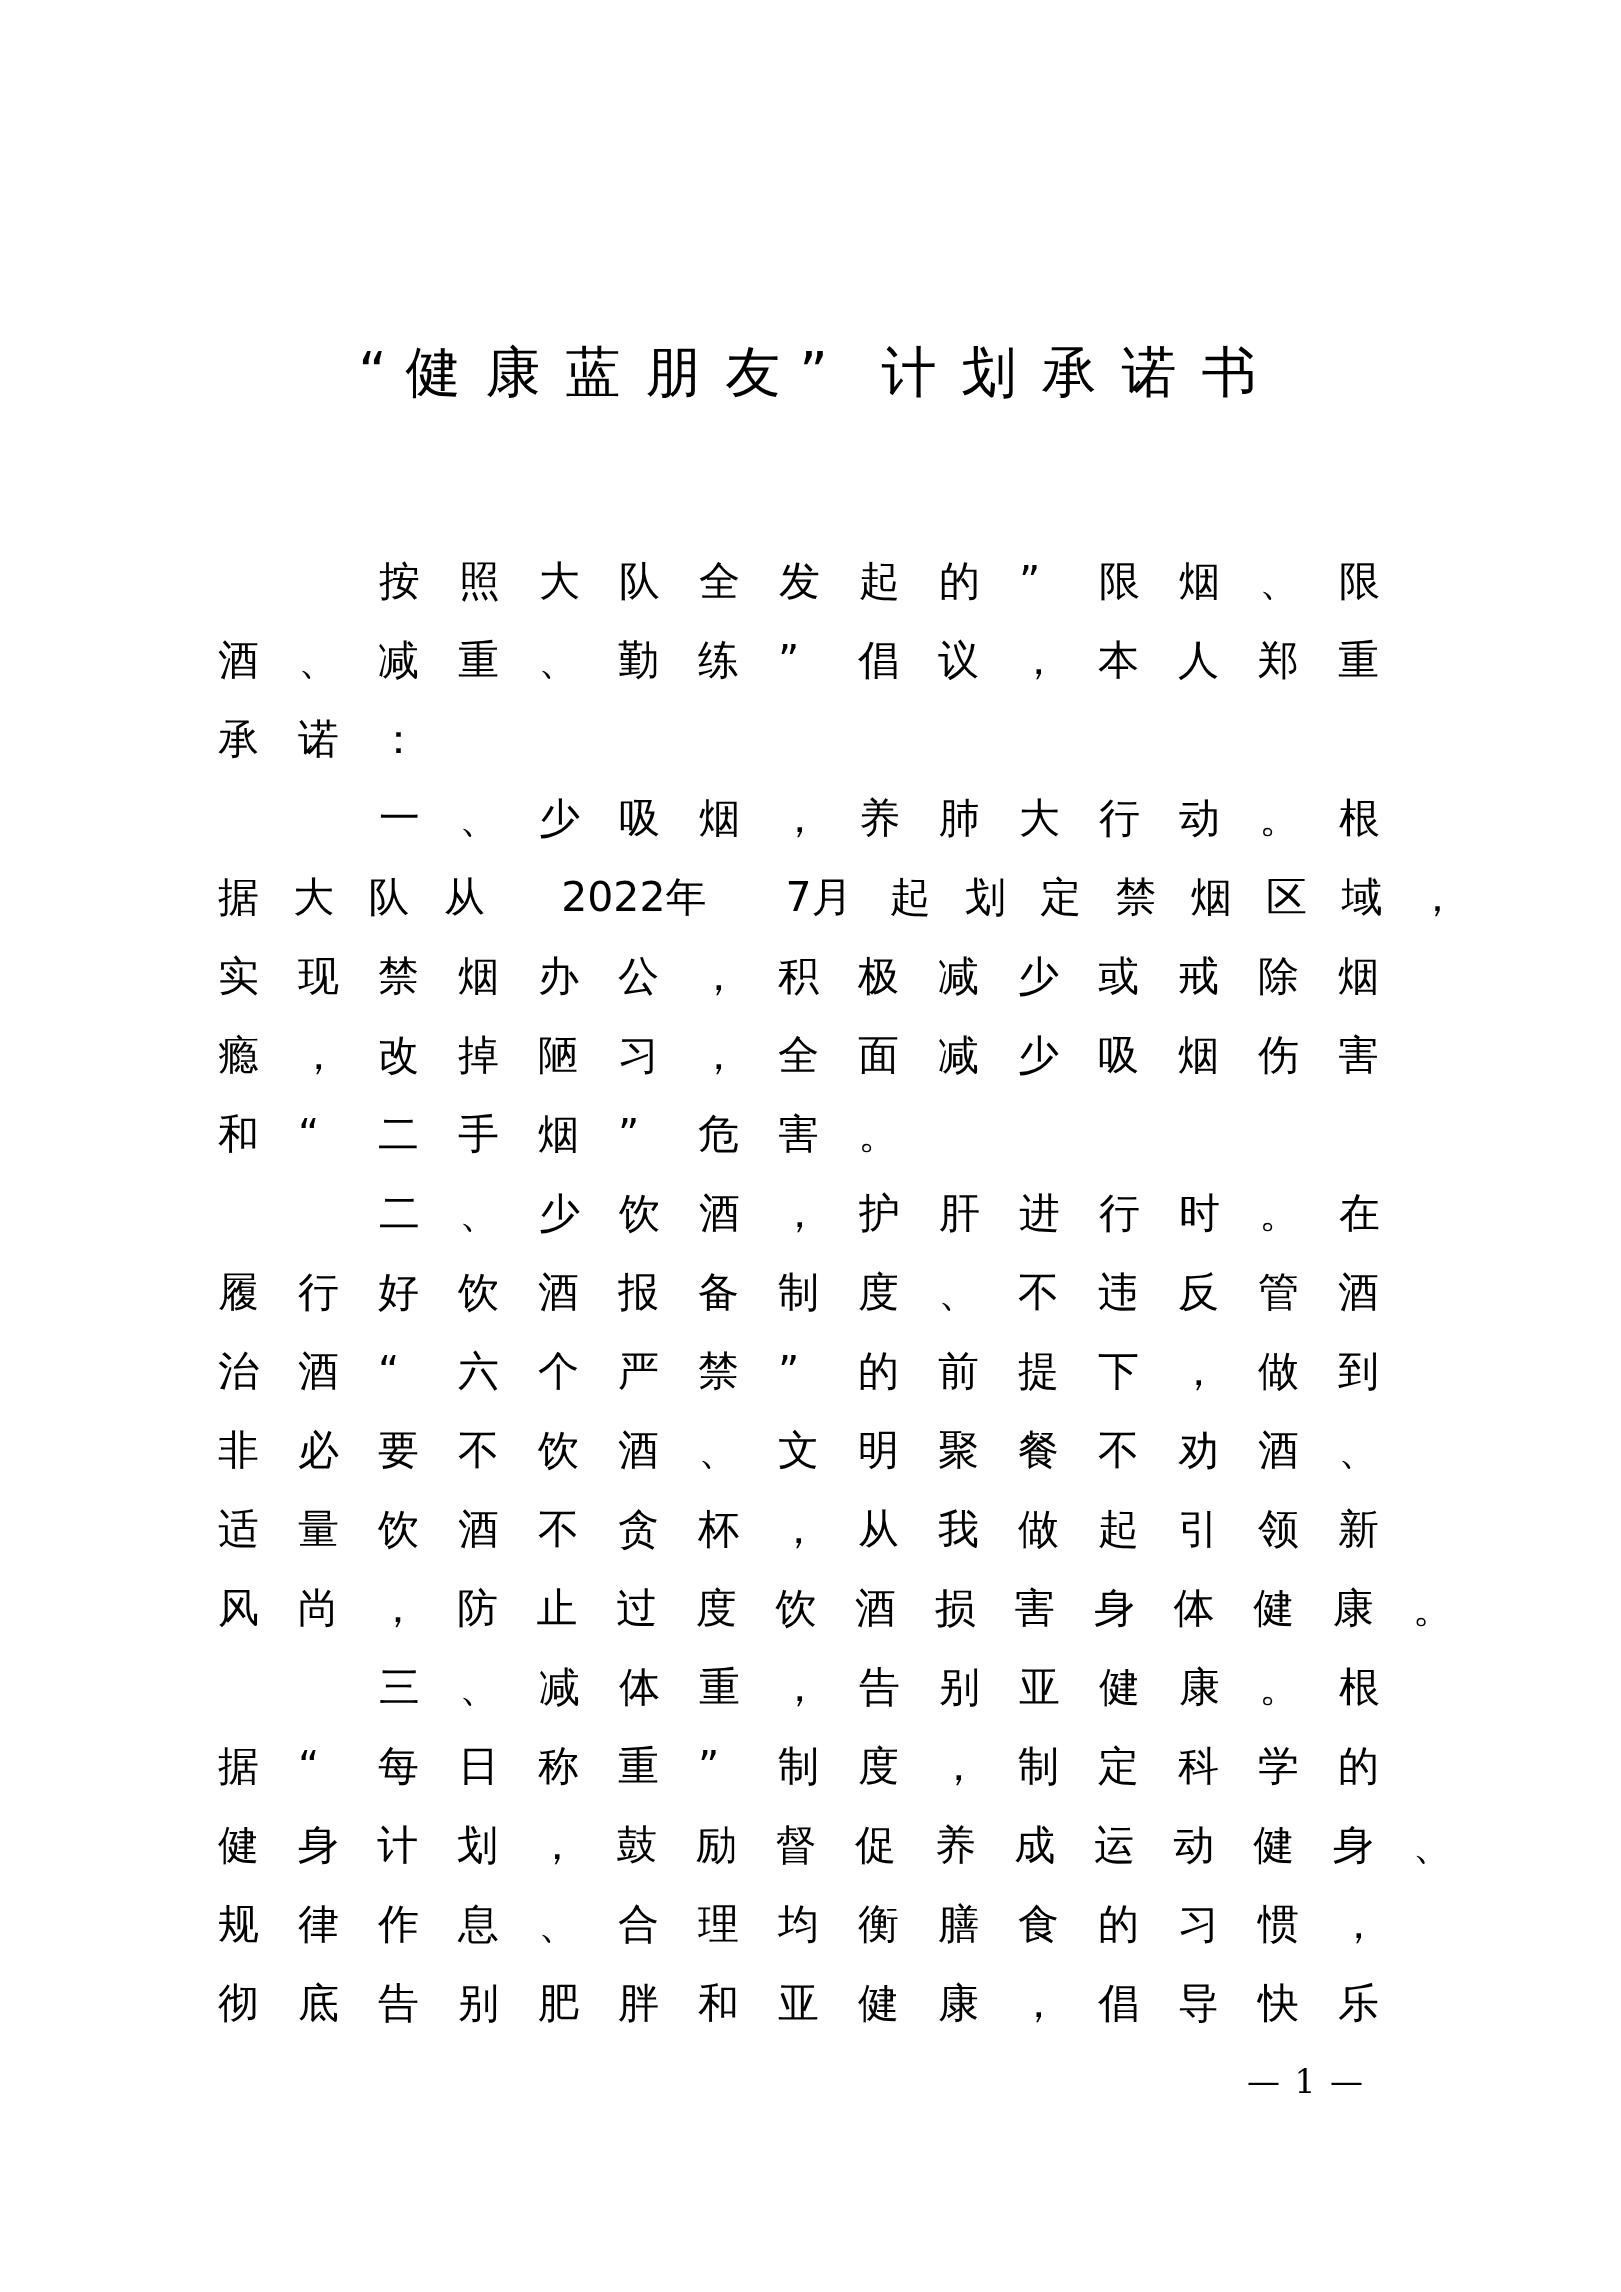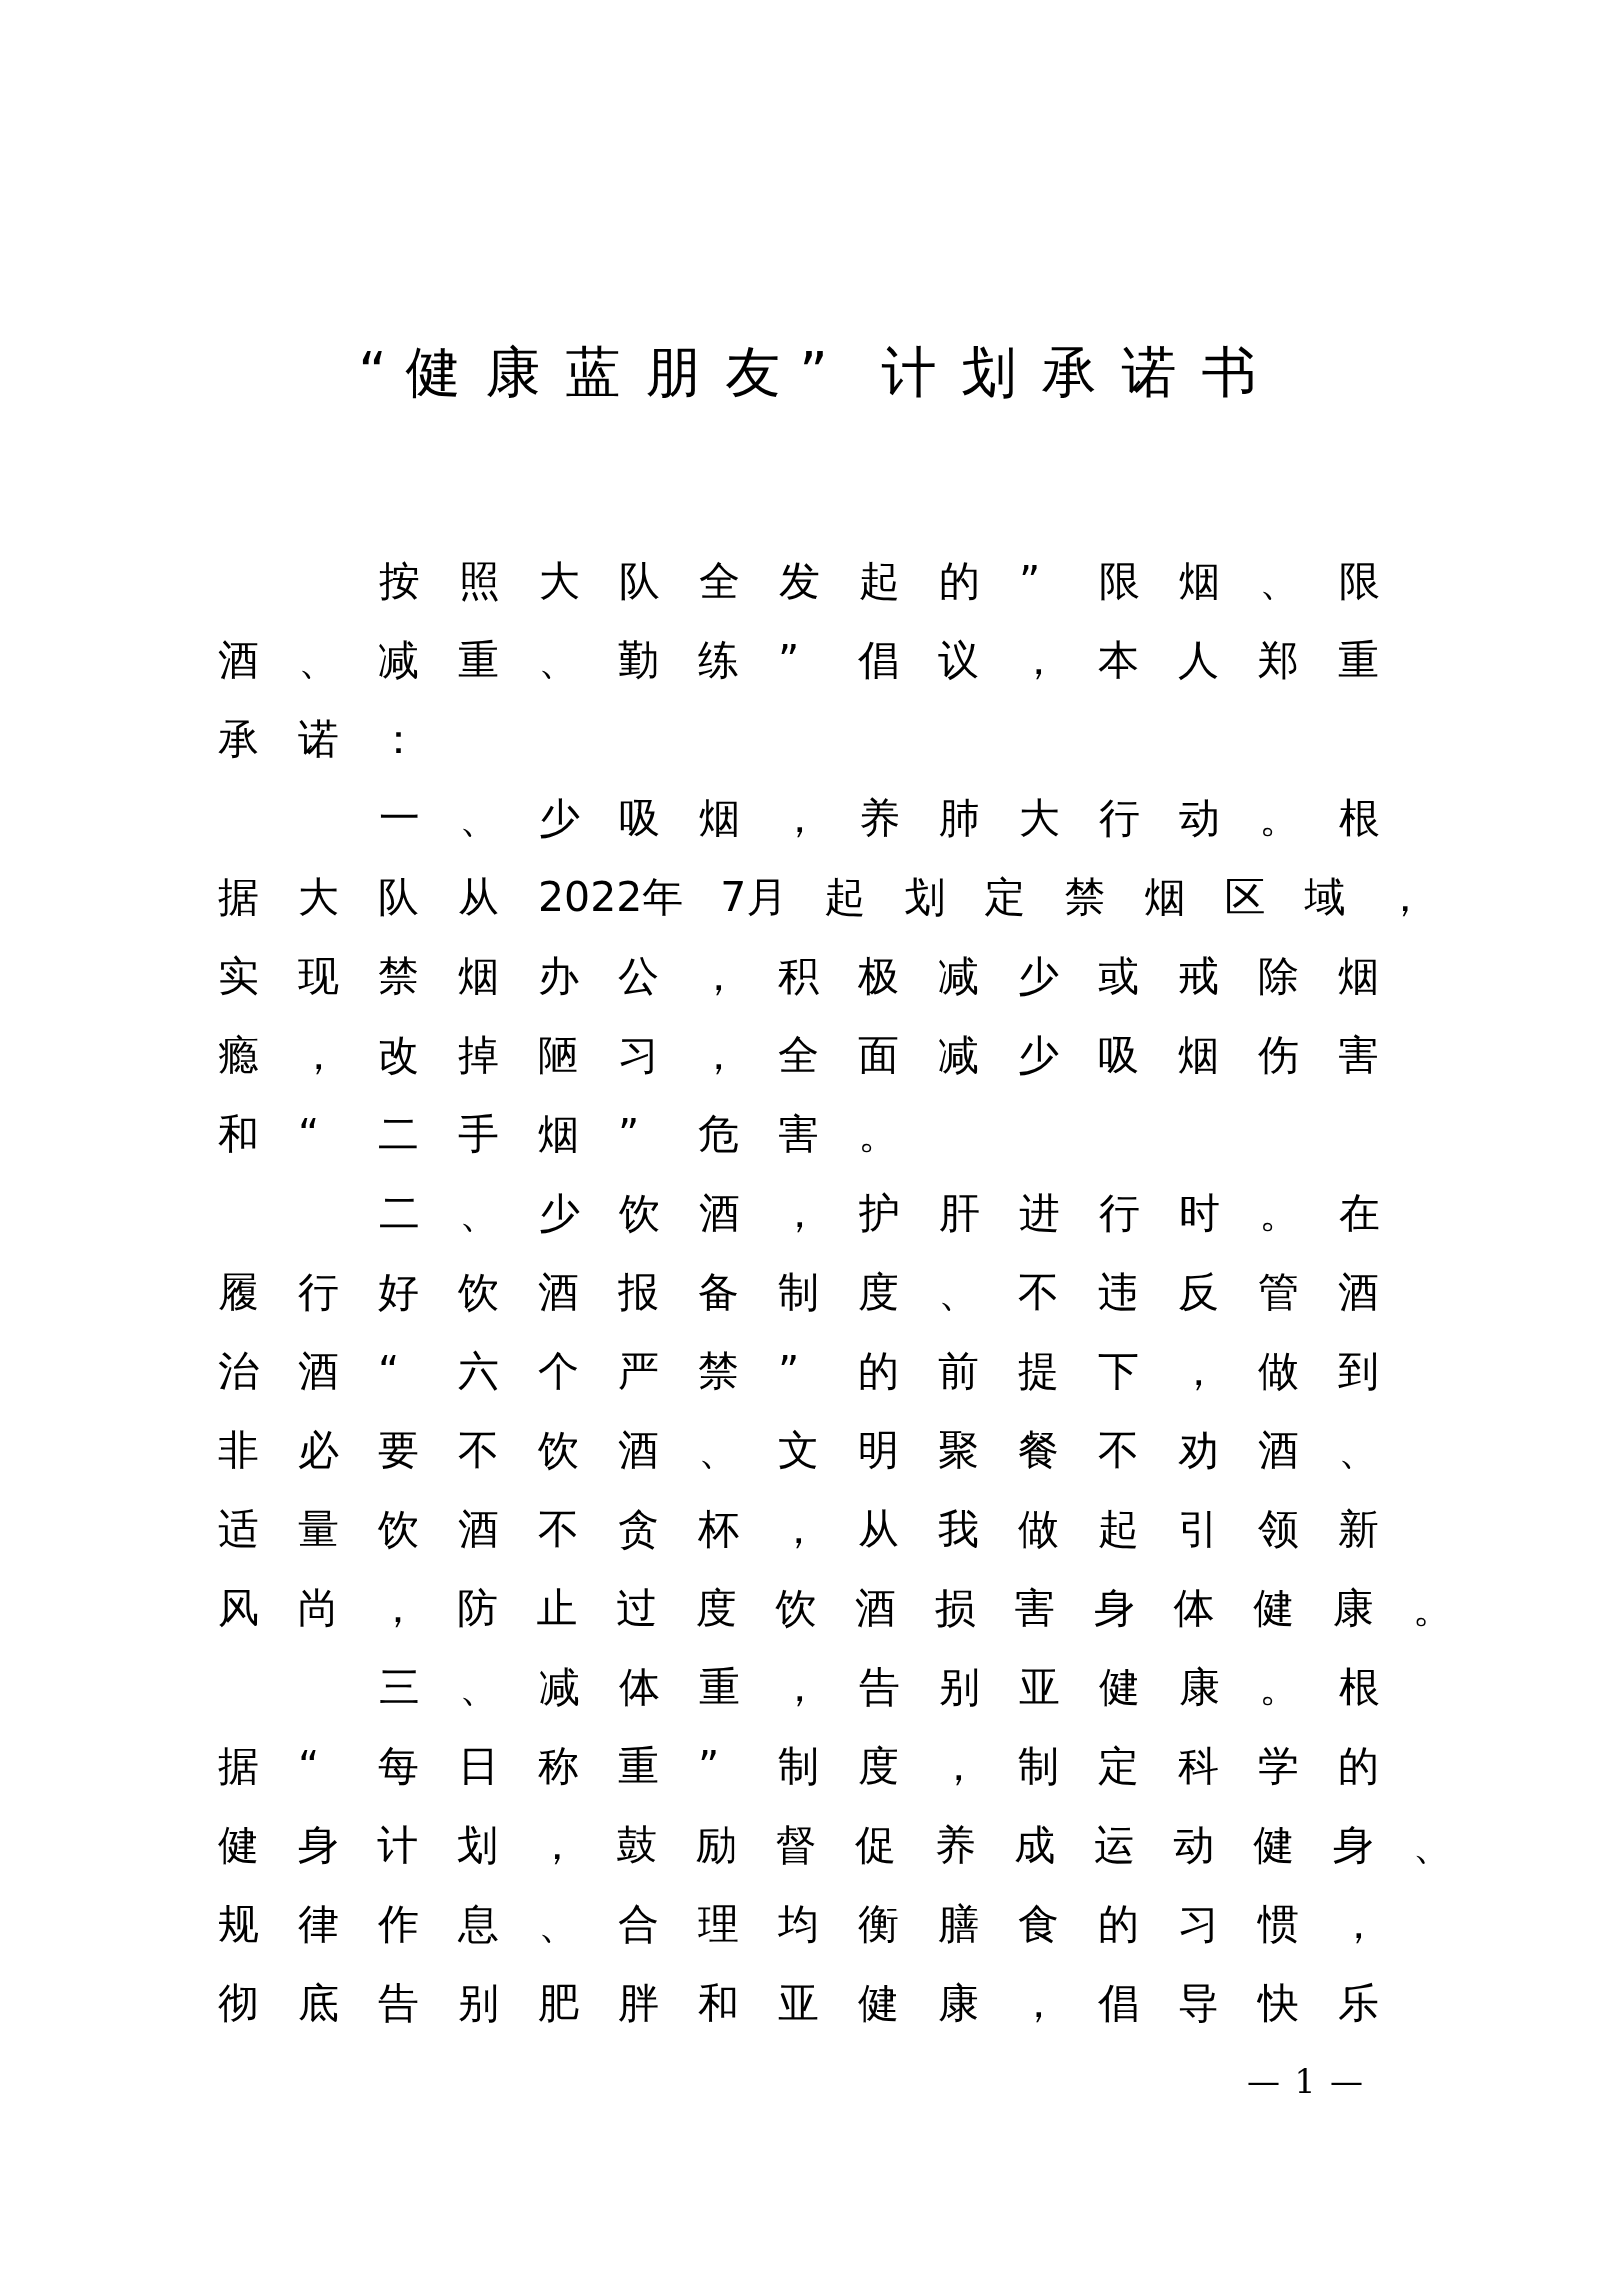--- a/index.html
+++ b/index.html
@@ -6,21 +6,21 @@
   body { width: 1621px; height: 2293px; position: relative; overflow: hidden;
          font-family: "DejaVu Sans", sans-serif; color: #000; }
   .title { position: absolute; top: 333px; left: 0; width: 1621px; height: 78px;
            display: flex; justify-content: center; align-items: center; }
   .title .tok { font-size: 55px; line-height: 78px; width: 80px; text-align: center; }
   .title .tok.q { width: 41px; }
   .title .gap { width: 35px; }
   .body { position: absolute; top: 542px; left: 218px; width: 1274px; }
   .line { height: 79px; display: flex; align-items: center; white-space: nowrap; }
   .tok { font-size: 41px; line-height: 79px; width: 80px; text-align: left; display: inline-block; }
-  .tok.wide { width: auto; padding-right: 37px; }
+  .tok.wide { width: auto; padding-right: 37px; margin-left: 42px; }
   .tok.indent { width: 161px; }
   .page-num { position: absolute; top: 2062px; left: 1247px; font-family: "DejaVu Serif", serif;
               font-size: 33px; letter-spacing: 2px; }
 </style>
 </head>
 <body>
 
 <div class="title" id="title">
     <span class="tok q">“</span>
     <span class="tok">健</span>

